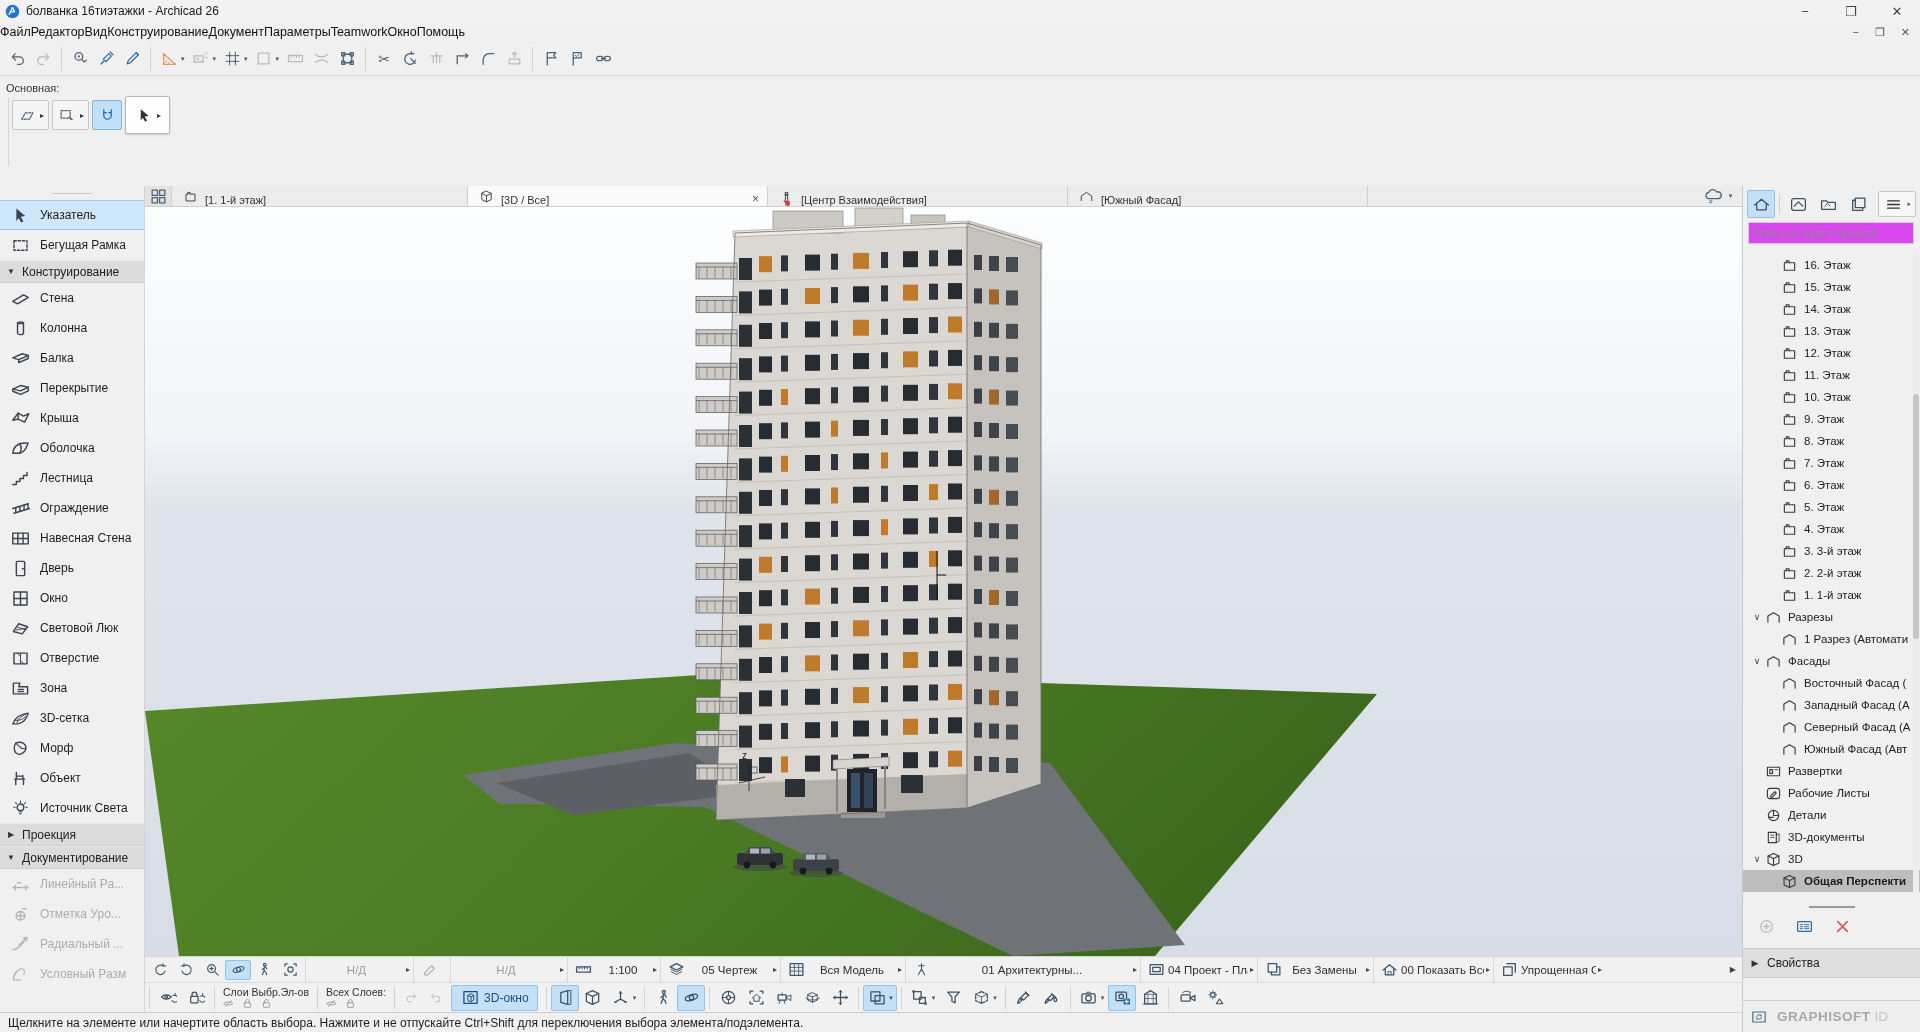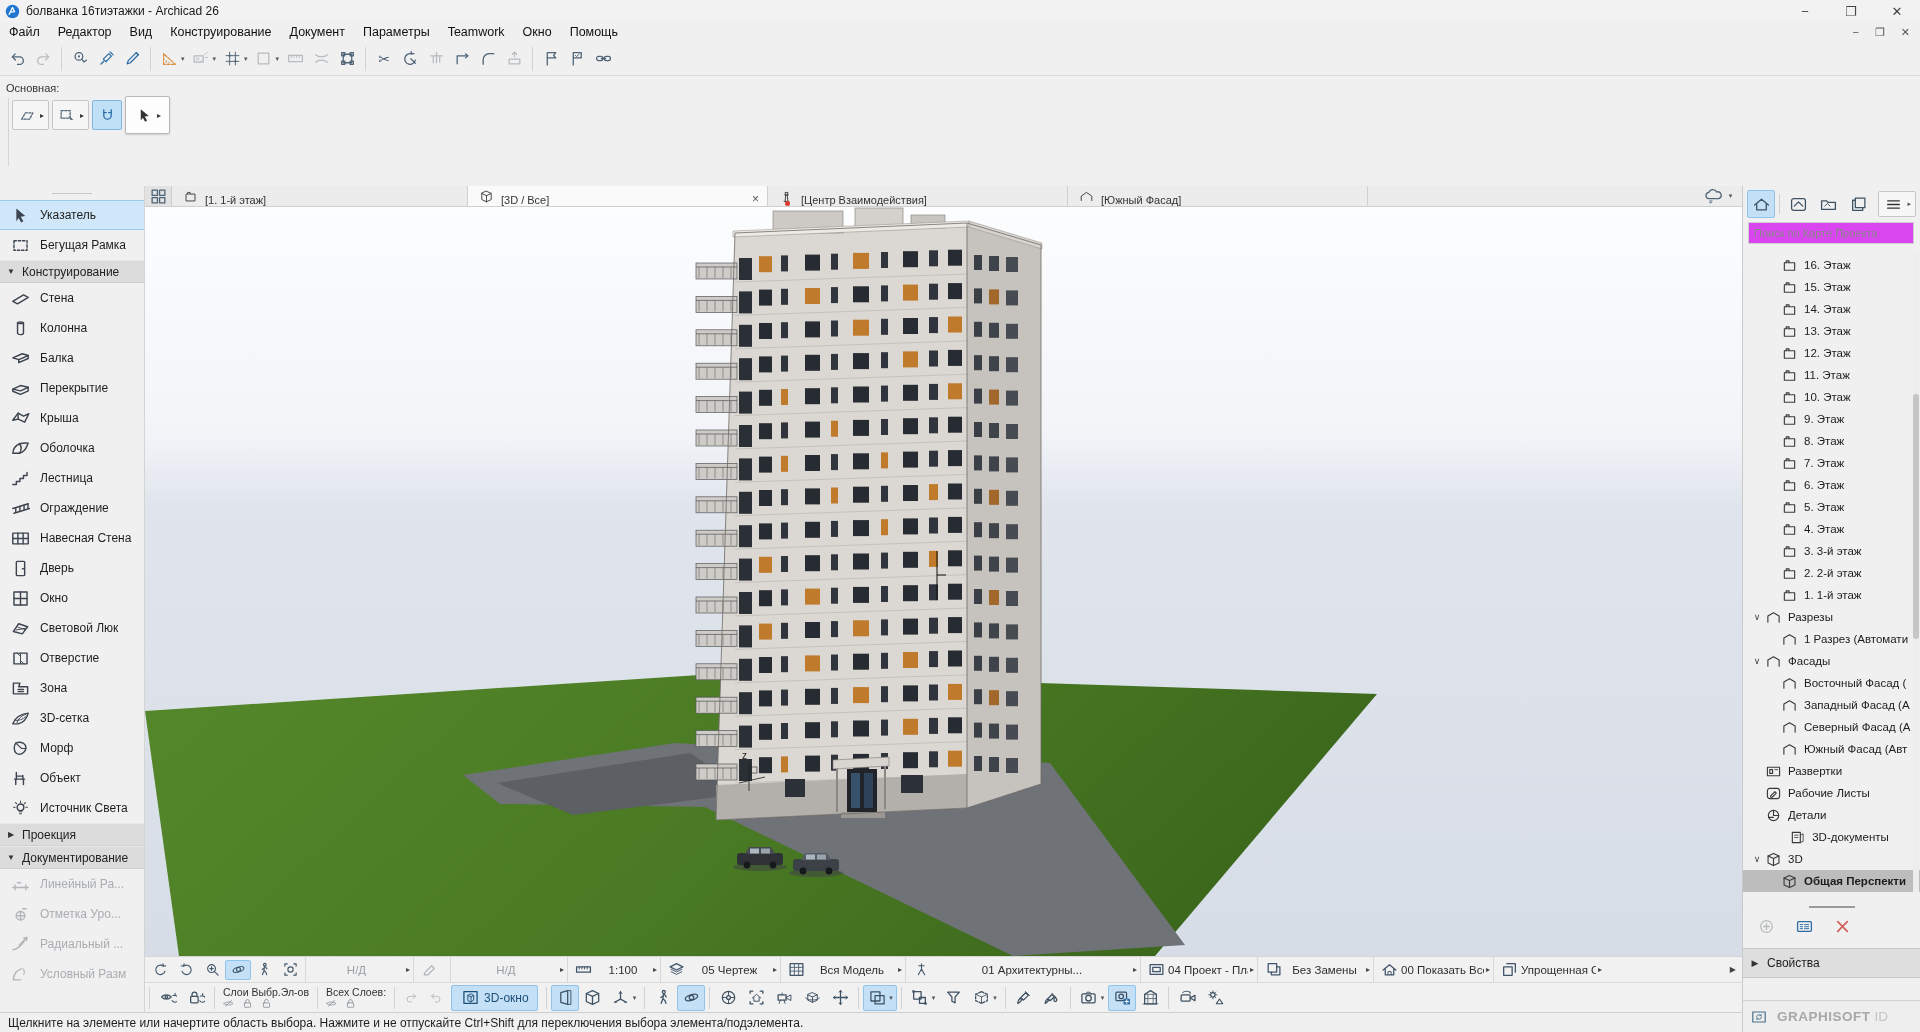--- a/index.html
+++ b/index.html
@@ -5,21 +5,21 @@
   html,body{margin:0;padding:0;background:#d0d0d0;}
   #app{position:relative;width:1920px;height:1032px;background:#f0f0f0;overflow:hidden;
        font-family:"Liberation Sans",sans-serif;font-size:12px;color:#1e1e1e;user-select:none;}
   
   #titlebar{position:absolute;left:0;top:0;width:1920px;height:22px;background:#f2f2f2;display:flex;align-items:center;}
   #applogo{width:15px;height:15px;margin:0 6px 0 5px;}
   #wintitle{font-size:12px;color:#1a1a1a;}
   #winctl{margin-left:auto;display:flex;height:22px;}
   .wbtn{width:46px;height:22px;display:flex;align-items:center;justify-content:center;color:#444;font-size:13px;}
   #menubar{position:absolute;left:0;top:22px;width:1920px;height:20px;background:#f0f0f0;display:flex;align-items:center;}
-  .mi{padding:0 9px;font-size:12.5px;color:#111;}
+  .mi{padding:0 0;font-size:12.5px;color:#111;}
   #childctl{margin-left:auto;display:flex;gap:16px;margin-right:10px;color:#555;font-size:11px;}
   #toolbar{position:absolute;left:0;top:42px;width:1920px;height:34px;background:#f0f0f0;border-bottom:1px solid #dcdcdc;display:flex;align-items:center;padding-left:4px;box-sizing:border-box;}
   .tbtn{display:flex;align-items:center;padding:2px 3px;color:#4e6377;}
   .tbtn.dis{color:#b7bcc0;}
   .tdiv{width:1px;height:24px;background:#d2d2d2;margin:0 5px;}
   .dd{font-size:7px;color:#555;margin-left:2px;}
   #quickarea{position:absolute;left:0;top:76px;width:1920px;height:110px;background:#f0f0f0;}
   #quicklabel{position:absolute;left:6px;top:6px;font-size:11px;color:#333;}
   #quickgrip{position:absolute;left:8px;top:22px;width:1px;height:68px;background:#d6d6d6;}
   #quickbtns{position:absolute;left:12px;top:24px;display:flex;align-items:flex-start;gap:3px;}
@@ -1731,21 +1731,21 @@
         <div class="trow" style="padding-left: 8px;">
           <span class="exp"></span>
           <span class="icn">
             <svg viewBox="0 0 16 16">
               <circle cx="8" cy="8" r="5.5"></circle>
               <path d="M8 2.5V8h5.5M2.8 10h5"></path>
             </svg>
           </span>
           <span>Детали</span>
         </div>
-        <div class="trow" style=" justify-content: center;">
+        <div class="trow" style="padding-left: 8px;">
           <span class="exp"></span>
           <span class="icn">
             <svg viewBox="0 0 16 16">
               <rect x="2.5" y="2.5" width="8.5" height="11"></rect>
               <path d="M11 5.5l3-1.5v8l-3 1.5M5 5.5h3.5M5 8h3.5" stroke-width="0.9"></path>
             </svg>
           </span>
           <span>3D-документы</span>
         </div>
         <div class="trow" style="padding-left: 8px;">

